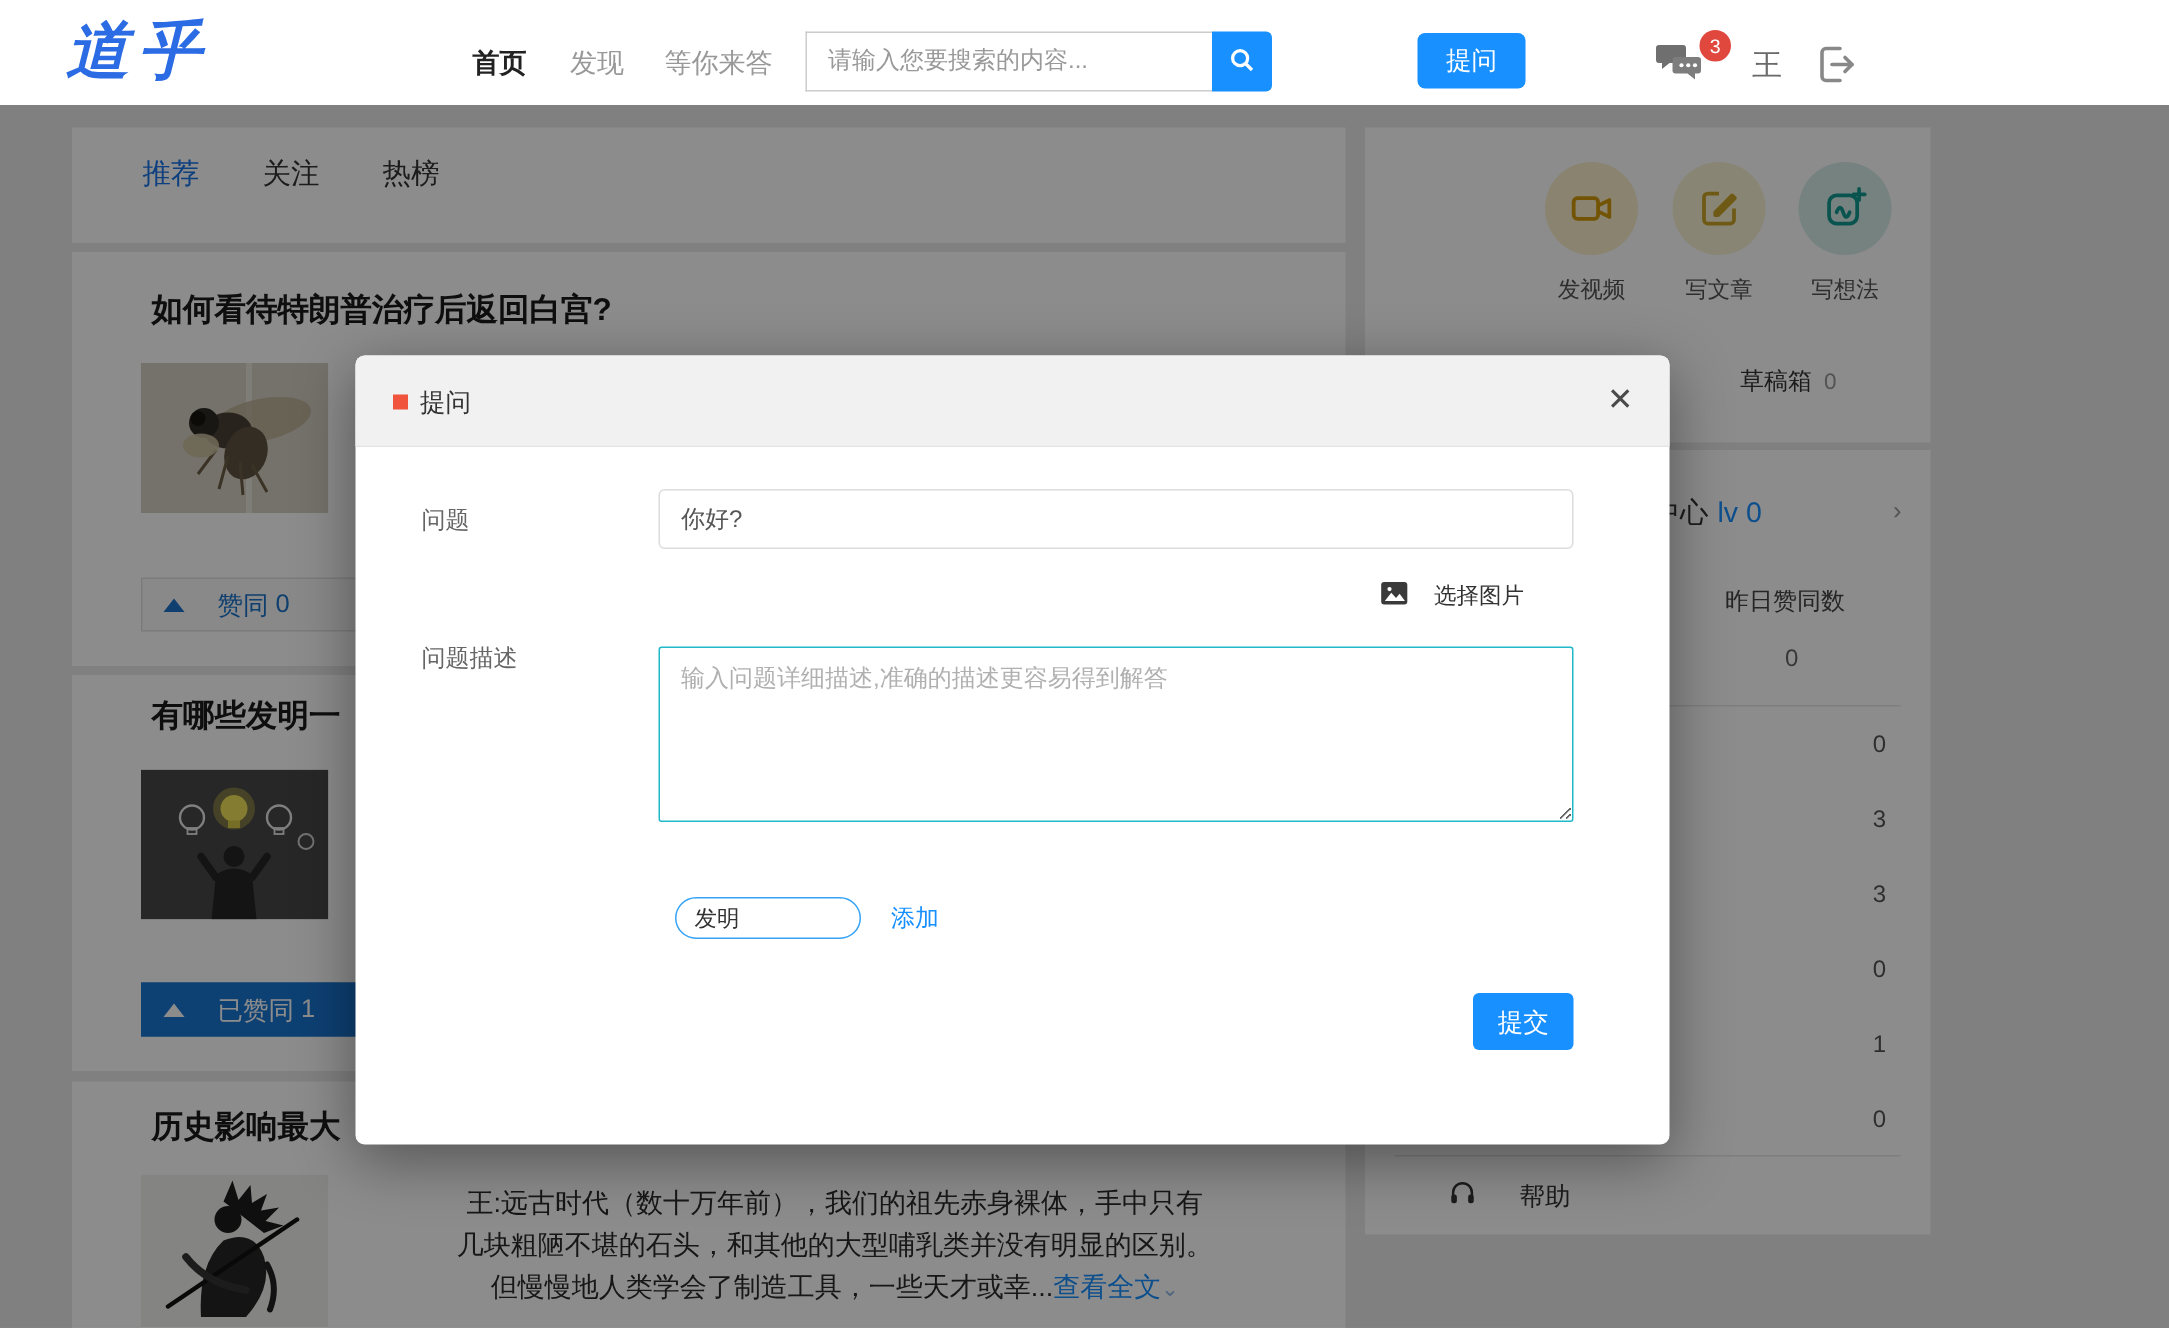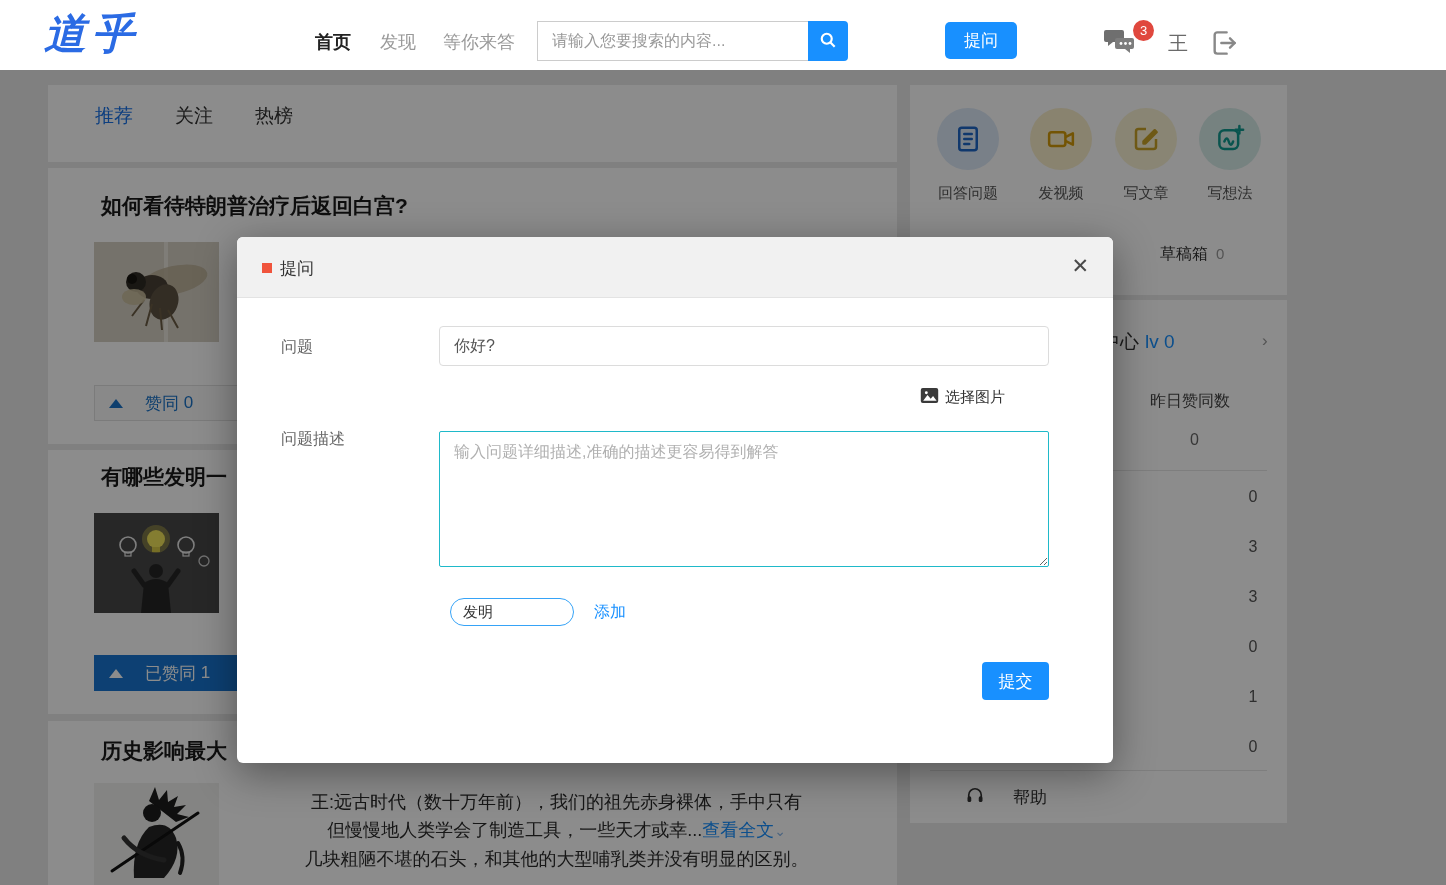--- a/index.html
+++ b/index.html
@@ -63,22 +63,22 @@
 
   
   .overlay { position:absolute; left:0; top:70px; width:1446px; height:815px; background:rgba(0,0,0,0.45); z-index:40; }
   .modal { position:absolute; left:237px; top:237px; width:876px; height:526px; background:#fff; border-radius:6px; box-shadow:0 10px 40px rgba(0,0,0,0.4); z-index:50; }
   .modal-header { position:absolute; left:0; top:0; width:100%; height:61px; background:#f1f1f1; border-bottom:1px solid #e3e3e3; border-radius:6px 6px 0 0; }
   .modal-marker { position:absolute; left:25px; top:26px; width:10px; height:10px; background:#f0543c; }
   .modal-title { position:absolute; left:43px; top:20px; font-size:17px; color:#333; }
   .modal-close { position:absolute; right:24px; top:17px; font-size:21px; color:#4a4a4a; cursor:pointer; background:none; border:none; }
   .field-label { position:absolute; left:44px; font-size:16px; color:#666; }
   .q-input { position:absolute; left:202px; top:89px; width:610px; height:40px; border:1px solid #dcdcdc; border-radius:4px; padding:0 14px; font-size:16px; color:#555; outline:none; }
-  .choose-img { position:absolute; left:683px; top:150px; display:flex; align-items:center; gap:6px; font-size:15px; color:#333; cursor:pointer; }
-  .desc-area { position:absolute; left:202px; top:194px; width:610px; height:136px; border:1px solid #1fb9c9; border-radius:2px; padding:10px 14px; font-size:16px; color:#555; font-family:"Liberation Sans", sans-serif; resize:both; outline:none; }
+  .choose-img { position:absolute; left:683px; top:150px; display:flex; align-items:center; gap:17px; font-size:15px; color:#333; cursor:pointer; }
+  .desc-area { position:absolute; left:202px; top:194px; width:610px; height:117px; border:1px solid #1fb9c9; border-radius:2px; padding:10px 14px; font-size:16px; color:#555; font-family:"Liberation Sans", sans-serif; resize:both; outline:none; }
   .desc-area::placeholder { color:#b0b0b0; }
   .tag-input { position:absolute; left:213px; top:361px; width:124px; height:28px; border:1px solid #36a3f7; border-radius:14px; padding:0 12px; font-size:15px; color:#333; outline:none; }
   .add-link { position:absolute; left:357px; top:365px; font-size:16px; color:#1890ff; cursor:pointer; }
   .submit-btn { position:absolute; left:745px; top:425px; width:67px; height:38px; background:#1890ff; color:#fff; border:none; border-radius:4px; font-size:17px; cursor:pointer; }
 </style>
 </head>
 <body>
 
 <div class="screen">
 
@@ -187,39 +187,28 @@
         <path d="M55 18 l6 -14 4 13 8 -10 1 12 10 -6 -4 11 12 -2 -9 9 12 3 -13 5" fill="#1c1c1c"></path>
         <circle cx="58" cy="30" r="9" fill="#1c1c1c"></circle>
         <path d="M40 95 Q38 60 55 44 Q75 36 82 55 Q88 75 70 95 Z" fill="#262626"></path>
         <path d="M18 88 L104 30" stroke="#111" stroke-width="3" stroke-linecap="round"></path>
         <path d="M30 55 q14 18 40 22" stroke="#333" stroke-width="5" fill="none" stroke-linecap="round"></path>
         <path d="M84 60 q8 14 2 30" stroke="#222" stroke-width="4" fill="none" stroke-linecap="round"></path>
       </svg>
     </div>
     <div class="answer-text">
       <div>王:远古时代（数十万年前），我们的祖先赤身裸体，手中只有</div>
+      <div>几块粗陋不堪的石头，和其他的大型哺乳类并没有明显的区别。</div>
       <div>
         <span>但慢慢地人类学会了制造工具，一些天才或幸...</span><span class="view-full">查看全文</span><span class="chev-down">⌄</span>
       </div>
-      <div>几块粗陋不堪的石头，和其他的大型哺乳类并没有明显的区别。</div>
     </div>
   </div>
 
   <div class="card side-card1">
-    <div class="action act-0">
-      <span class="circle c-blue">
-        <svg width="30" height="30" viewBox="0 0 24 24" fill="none" stroke="#1e66c7" stroke-width="2" stroke-linecap="round">
-            <rect x="5" y="3" width="14" height="18" rx="2"></rect>
-            <line x1="9" y1="8" x2="15" y2="8"></line>
-            <line x1="9" y1="12" x2="15" y2="12"></line>
-            <line x1="9" y1="16" x2="13" y2="16"></line>
-          </svg>
-      </span>
-      <span class="alabel">回答问题</span>
-    </div>
     <div class="action act-1">
       <span class="circle c-gold">
         <svg width="30" height="30" viewBox="0 0 24 24" fill="none" stroke="#d29a08" stroke-width="2" stroke-linejoin="round">
             <rect x="2.5" y="6.5" width="13" height="11" rx="2"></rect>
             <path d="M15.5 10.5 L21.5 7.5 V16.5 L15.5 13.5"></path>
           </svg>
       </span>
       <span class="alabel">发视频</span>
     </div>
     <div class="action act-2">

